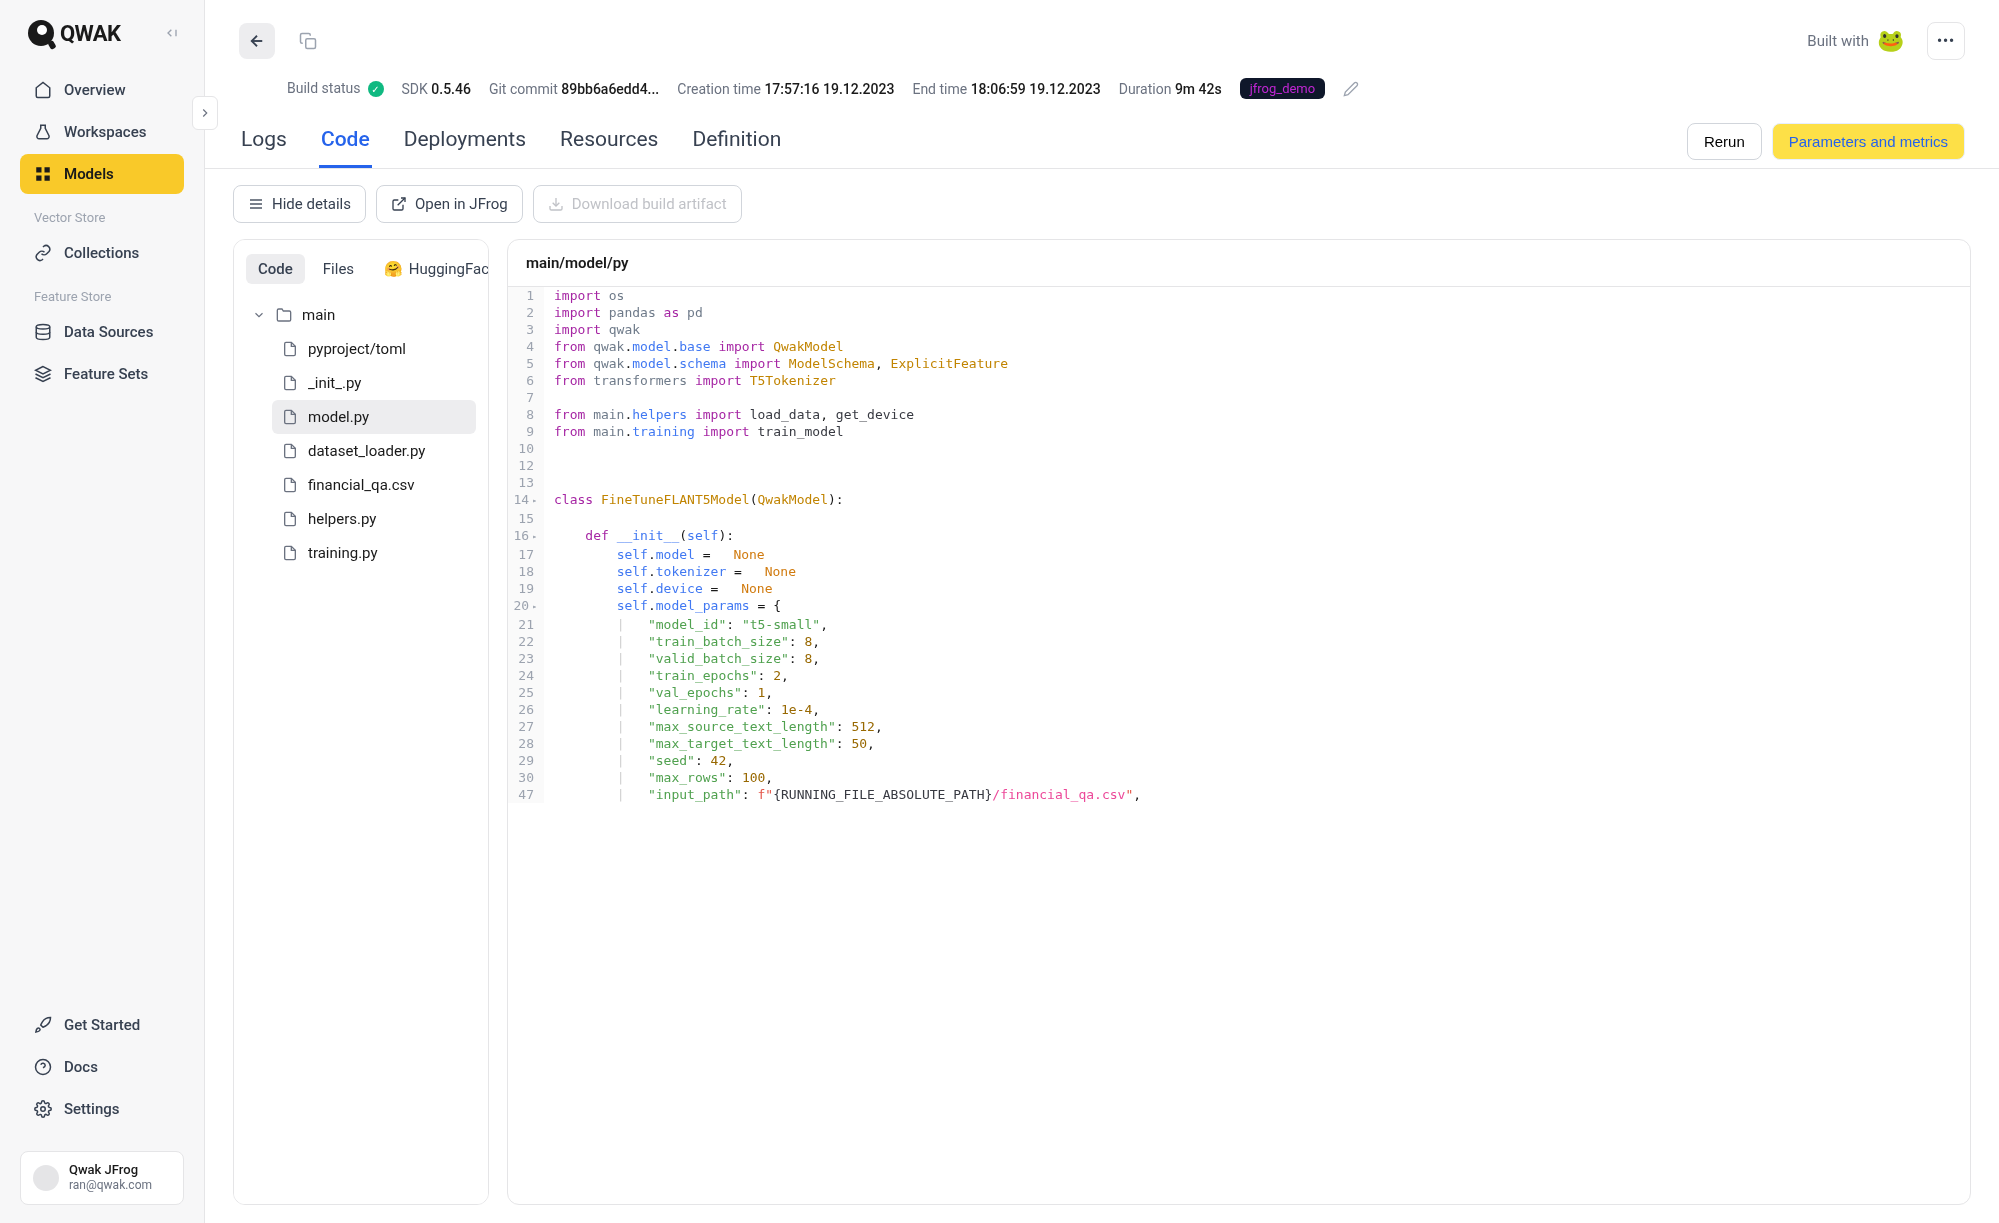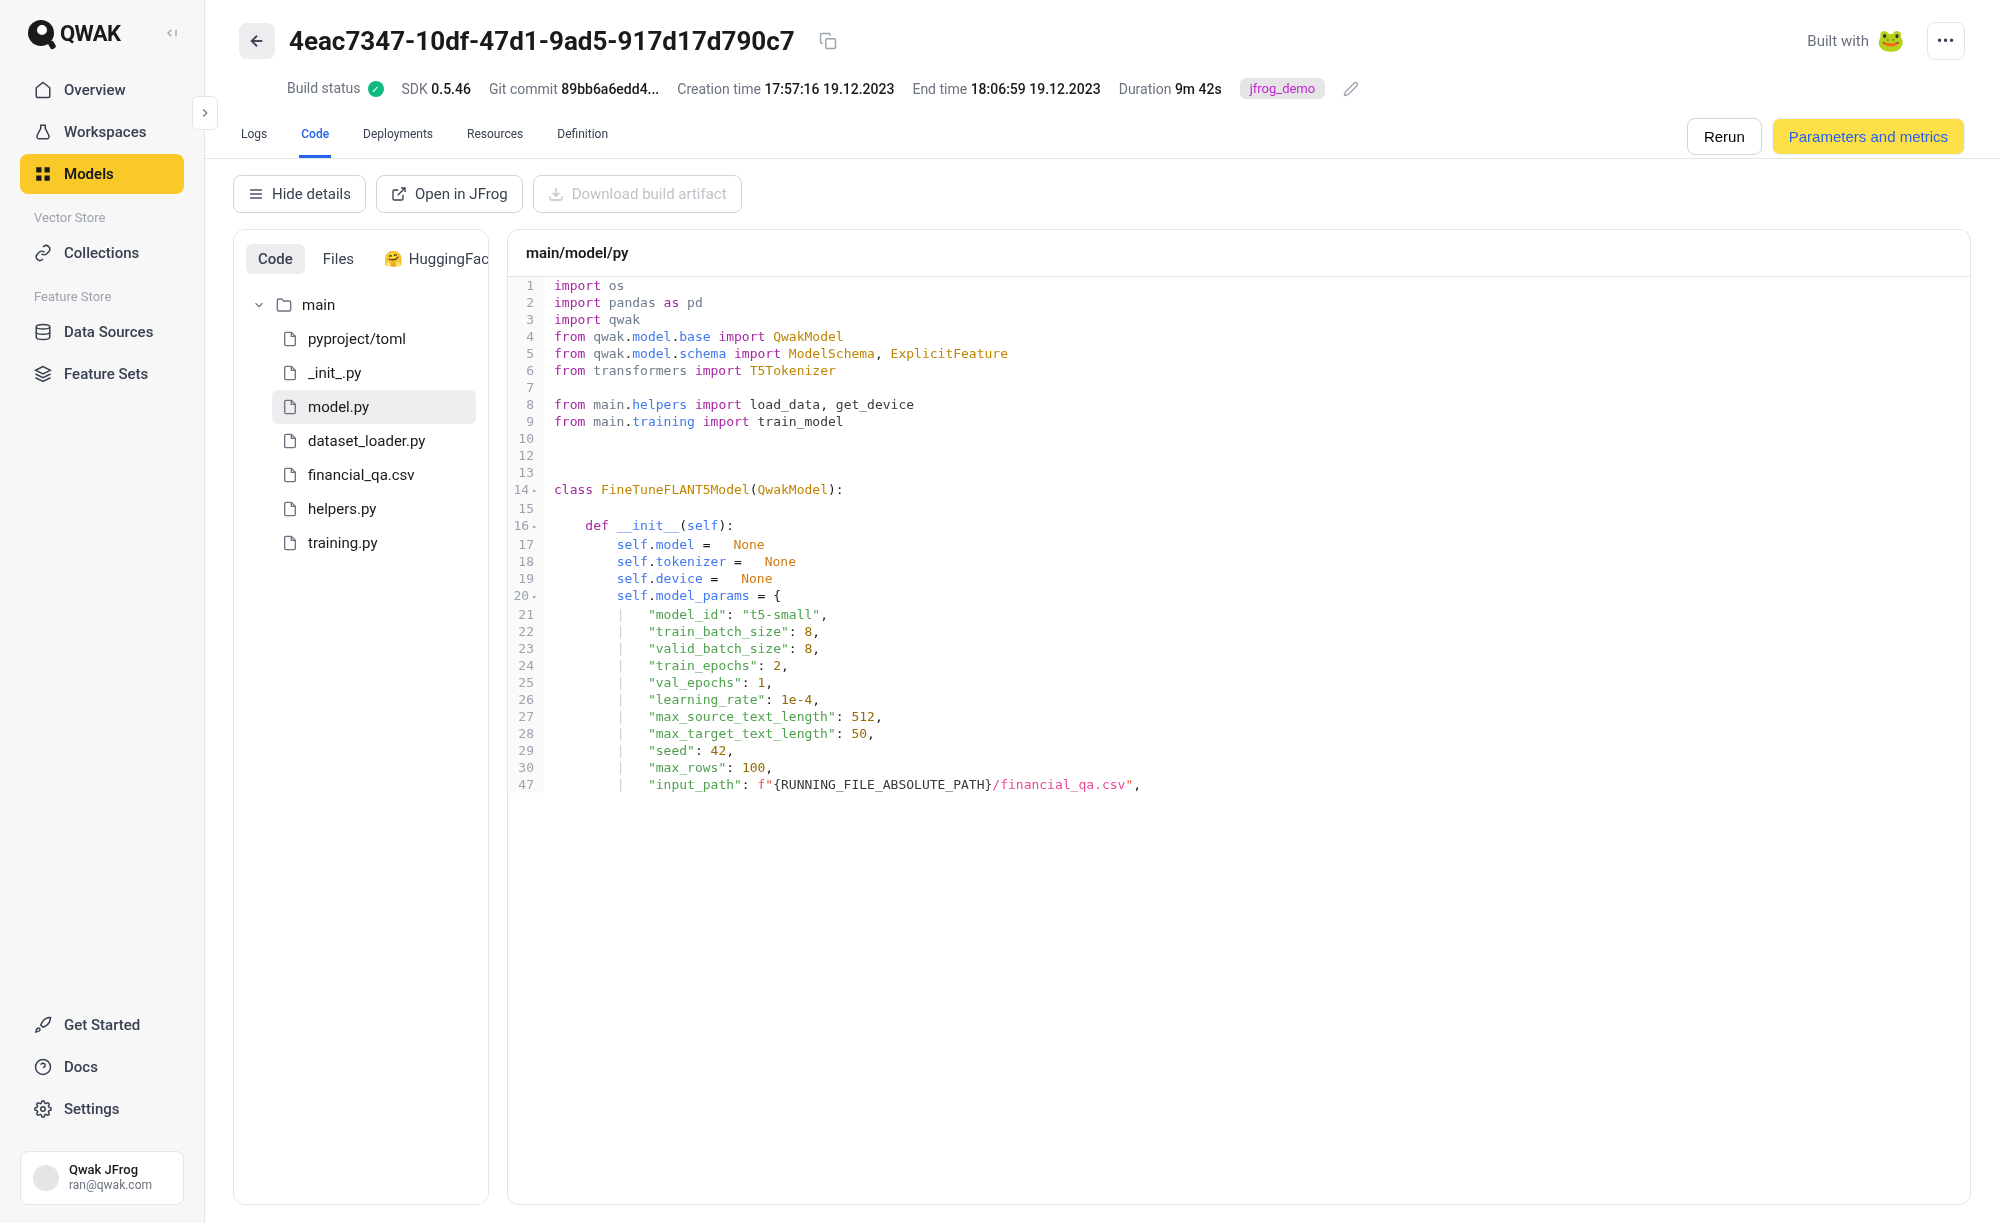--- a/index.html
+++ b/index.html
@@ -39,26 +39,26 @@
 .copy-btn { color: #9ca3af; cursor: pointer; padding: 4px; margin-left: 6px; }
 .title-spacer { flex: 1; }
 .built-with { color: #6b7280; font-size: 15px; display: flex; align-items: center; gap: 8px; }
 .jfrog-logo { width: 26px; height: 26px; color: #40be46; font-size: 22px; }
 .more-btn { width: 38px; height: 38px; border: 1px solid #e5e5e7; border-radius: 8px; display: flex; align-items: center; justify-content: center; cursor: pointer; margin-left: 10px; color: #374151; font-weight: 700; letter-spacing: 1px; }
 
 .meta-row { display: flex; align-items: center; gap: 18px; padding: 18px 0 16px 48px; font-size: 14px; color: #6b7280; flex-wrap: wrap; }
 .meta-label { color: #6b7280; }
 .meta-value { color: #1a1a1a; font-weight: 500; }
 .status-icon { width: 16px; height: 16px; background: #10b981; border-radius: 50%; display: inline-flex; align-items: center; justify-content: center; color: #fff; font-size: 10px; }
-.tag-pill { background: #e5e5e5; color: #c026d3; padding: 3px 10px; border-radius: 6px; font-size: 13px; }
+.tag-pill { background: #0f172a; color: #c026d3; padding: 3px 10px; border-radius: 6px; font-size: 13px; }
 .edit-icon { color: #9ca3af; cursor: pointer; }
 
 .tabs-row { display: flex; align-items: center; padding: 0 34px; border-bottom: 1px solid #e5e5e7; }
 .tabs { display: flex; gap: 30px; }
-.tab { padding: 12px 2px 14px; color: #374151; cursor: pointer; font-size: 12px; border-bottom: 3px solid transparent; }
+.tab { padding: 12px 2px 14px; color: #374151; cursor: pointer; font-size: 21px; border-bottom: 3px solid transparent; }
 .tab.active { color: #2563eb; border-bottom-color: #2563eb; font-weight: 500; }
 .tabs-spacer { flex: 1; }
 .btn { padding: 9px 16px; border-radius: 8px; border: 1px solid #d1d5db; background: #fff; cursor: pointer; font-size: 15px; font-weight: 500; }
 .btn-primary { background: #fde047; border-color: #e7efff; color: #2563eb; margin-left: 10px; }
 
 .toolbar { display: flex; gap: 10px; padding: 16px 28px; }
 .tool-btn { display: inline-flex; align-items: center; gap: 8px; padding: 9px 14px; border: 1px solid #d1d5db; border-radius: 8px; background: #fff; cursor: pointer; font-size: 15px; color: #374151; }
 .tool-btn.disabled { color: #c0c2c7; cursor: default; }
 
 .content { flex: 1; display: flex; gap: 18px; padding: 0 28px 18px; overflow: hidden; }
@@ -232,21 +232,20 @@
 
   <main class="main">
     <div class="header">
       <div class="title-row">
         <div class="back-btn">
           <svg width="18" height="18" viewBox="0 0 24 24" fill="none" stroke="currentColor" stroke-width="2.5">
               <line x1="19" y1="12" x2="5" y2="12"></line>
               <polyline points="12 19 5 12 12 5"></polyline>
             </svg>
         </div>
-        <h1 class="page-title">4eac7347-10df-47d1-9ad5-917d17d790c7</h1>
         <span class="copy-btn">
           <svg width="18" height="18" viewBox="0 0 24 24" fill="none" stroke="currentColor" stroke-width="2">
               <rect x="9" y="9" width="13" height="13" rx="2"></rect>
               <path d="M5 15H4a2 2 0 0 1-2-2V4a2 2 0 0 1 2-2h9a2 2 0 0 1 2 2v1"></path>
             </svg>
         </span>
         <div class="title-spacer"></div>
         <div class="built-with">
           <span>Built with</span>
           <span class="jfrog-logo">🐸</span>

